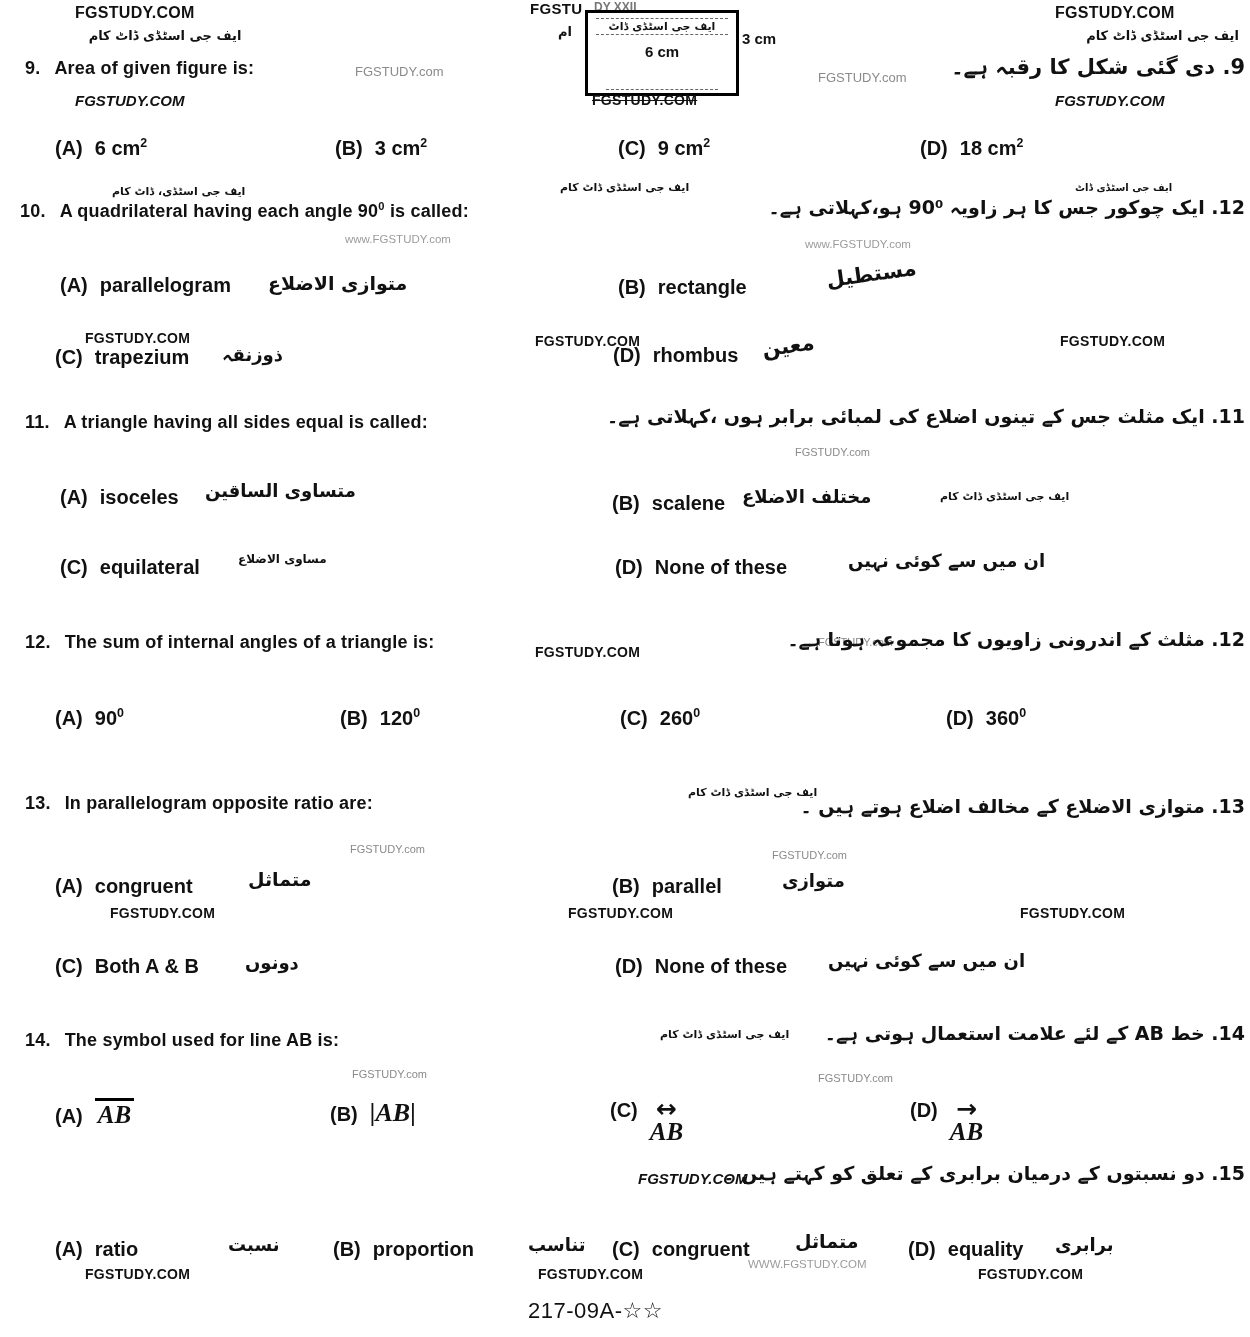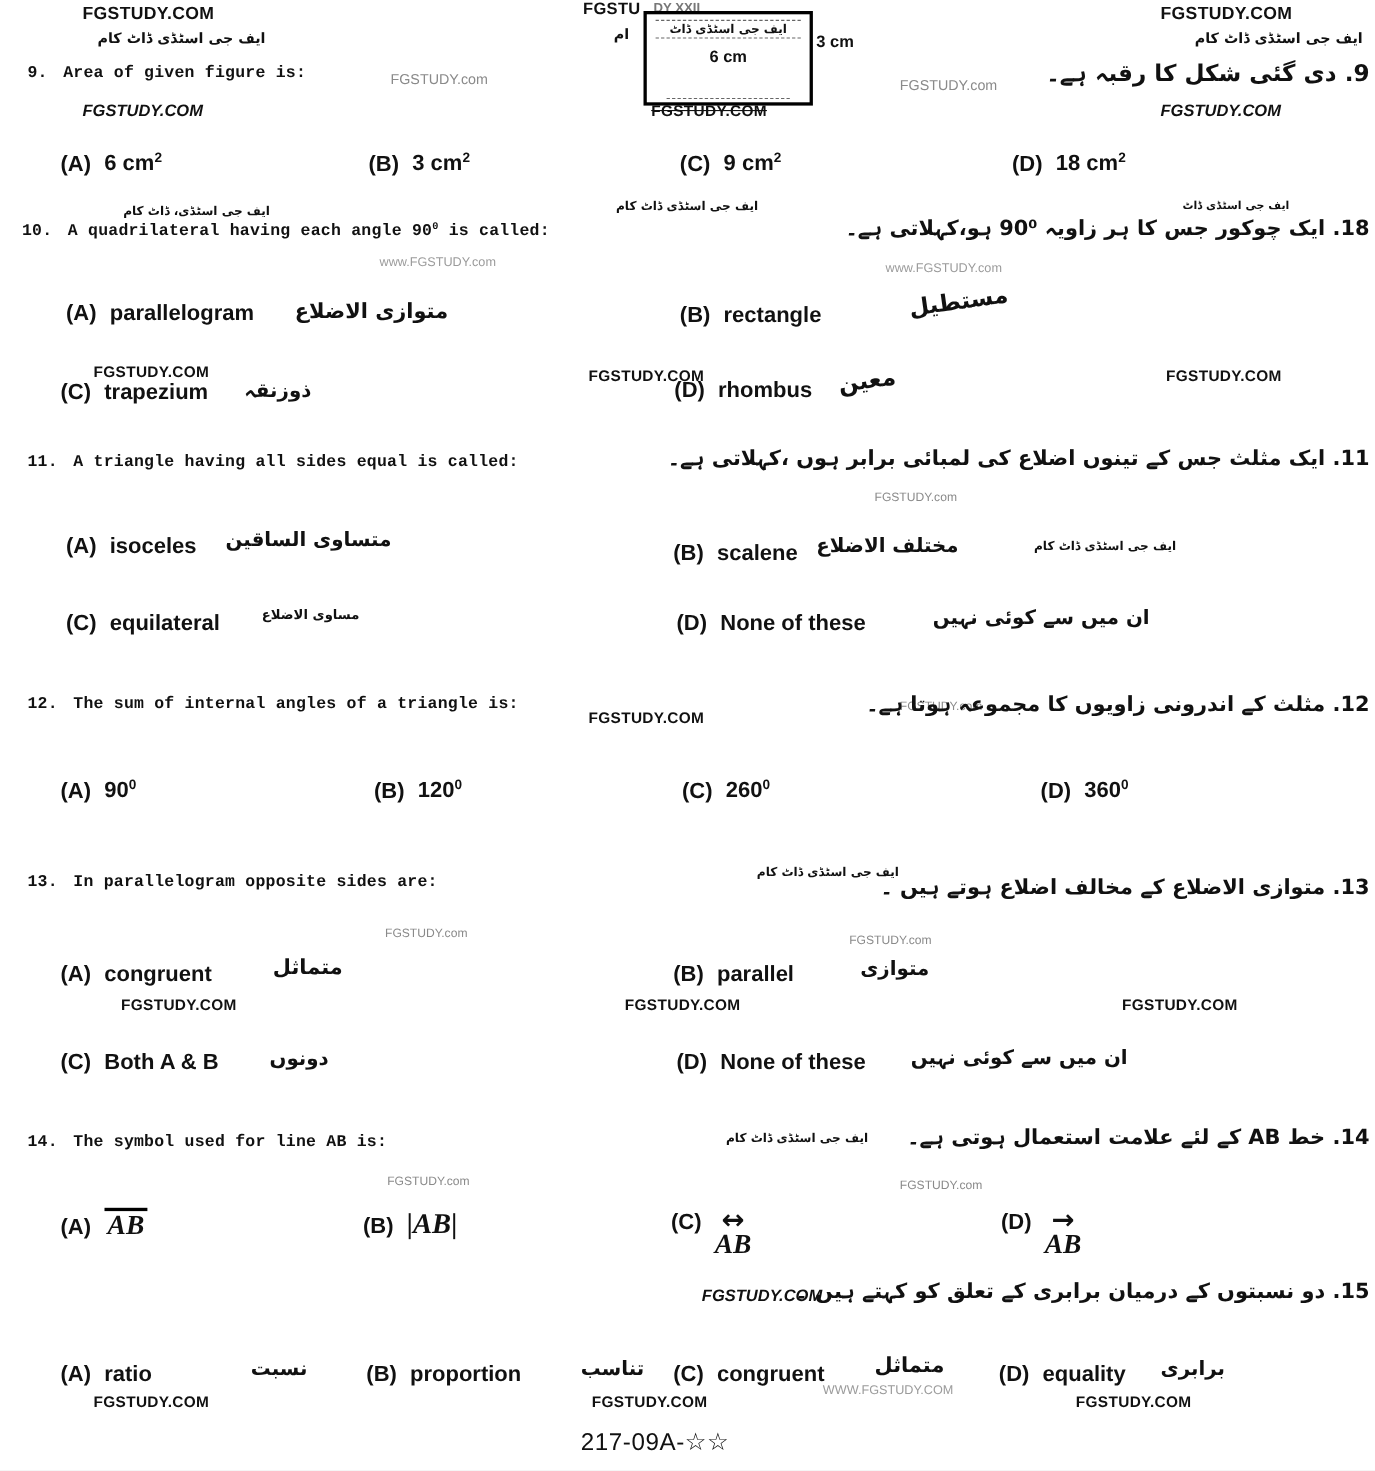--- a/index.html
+++ b/index.html
@@ -1,20 +1,20 @@
 <!DOCTYPE html>
 <html><head>
 <meta charset="utf-8">
 <style>
   html,body{margin:0;padding:0;background:#e8e8e8;}
   #canvas{position:relative;width:1250px;height:1337px;background:#ffffff;overflow:hidden;
           font-family:"Liberation Sans",sans-serif;color:#111;}
   .abs{position:absolute;white-space:nowrap;}
   
-  .qen{font-weight:bold;font-size:15px;letter-spacing:0.2px;font-family:Liberation Mono, monospace;}
+  .qen{font-weight:bold;font-size:18px;letter-spacing:0.2px;}
   .qno{margin-right:14px;}
   
   .opt{font-weight:bold;font-size:20px;}
   .lbl{margin-right:12px;}
   .sp{vertical-align:super;font-size:62%;font-weight:bold;}
   
   .urq{font-family:"DejaVu Sans",sans-serif;font-weight:bold;font-size:19px;direction:rtl;text-align:right;}
   .uro{font-family:"DejaVu Sans",sans-serif;font-weight:bold;font-size:17px;direction:rtl;}
   .urT{font-family:"DejaVu Sans",sans-serif;font-weight:bold;font-size:11px;direction:rtl;}
   .rot8{transform:rotate(-8deg);font-size:21px;}
@@ -71,21 +71,21 @@
 
   <div class="abs opt" style="left:55px;top:136px"><span class="lbl">(A)</span><span>6 cm</span><span class="sp">2</span></div>
   <div class="abs opt" style="left:335px;top:136px"><span class="lbl">(B)</span><span>3 cm</span><span class="sp">2</span></div>
   <div class="abs opt" style="left:618px;top:136px"><span class="lbl">(C)</span><span>9 cm</span><span class="sp">2</span></div>
   <div class="abs opt" style="left:920px;top:136px"><span class="lbl">(D)</span><span>18 cm</span><span class="sp">2</span></div>
 
   <div class="abs urT" style="left:112px;top:185px">ایف جی اسٹڈی، ڈاٹ کام</div>
   <div class="abs urT" style="left:560px;top:181px">ایف جی اسٹڈی ڈاٹ کام</div>
   <div class="abs qen" style="left:20px;top:200px"><span class="qno">10.</span><span>A quadrilateral having each angle </span><span>90</span><span class="sp">0</span><span> is called:</span></div>
   <div class="abs urT" style="left:1075px;top:182px;font-size:10px">ایف جی اسٹڈی ڈاٹ</div>
-  <div class="abs urq" style="left:895px;top:196px;width:350px">18. ایک چوکور جس کا ہر زاویہ 90⁰ ہو،کہلاتی ہے۔</div>
+  <div class="abs urq" style="left:895px;top:196px;width:350px">12. ایک چوکور جس کا ہر زاویہ 90⁰ ہو،کہلاتی ہے۔</div>
   <div class="abs wmG" style="left:345px;top:233px">www.FGSTUDY.com</div>
   <div class="abs wmG" style="left:805px;top:238px">www.FGSTUDY.com</div>
 
   <div class="abs opt" style="left:60px;top:274px"><span class="lbl">(A)</span><span>parallelogram</span></div>
   <div class="abs uro" style="left:268px;top:272px;font-size:19px">متوازی الاضلاع</div>
   <div class="abs opt" style="left:618px;top:276px"><span class="lbl">(B)</span><span>rectangle</span></div>
   <div class="abs uro rot8" style="left:826px;top:262px">مستطیل</div>
 
   <div class="abs wmB" style="left:85px;top:330px">FGSTUDY.COM</div>
   <div class="abs opt" style="left:55px;top:346px"><span class="lbl">(C)</span><span>trapezium</span></div>
@@ -113,21 +113,21 @@
   <div class="abs qen" style="left:25px;top:632px"><span class="qno">12.</span><span>The sum of internal angles of a triangle is:</span></div>
   <div class="abs wmB" style="left:535px;top:644px">FGSTUDY.COM</div>
   <div class="abs wmF" style="left:818px;top:636px;font-size:11px">FGSTUDY.com</div>
   <div class="abs urq" style="left:895px;top:628px;width:350px">12. مثلث کے اندرونی زاویوں کا مجموعہ ہوتا ہے۔</div>
 
   <div class="abs opt" style="left:55px;top:706px"><span class="lbl">(A)</span><span>90</span><span class="sp">0</span></div>
   <div class="abs opt" style="left:340px;top:706px"><span class="lbl">(B)</span><span>120</span><span class="sp">0</span></div>
   <div class="abs opt" style="left:620px;top:706px"><span class="lbl">(C)</span><span>260</span><span class="sp">0</span></div>
   <div class="abs opt" style="left:946px;top:706px"><span class="lbl">(D)</span><span>360</span><span class="sp">0</span></div>
 
-  <div class="abs qen" style="left:25px;top:793px"><span class="qno">13.</span><span>In parallelogram opposite sides are:</span></div>
+  <div class="abs qen" style="left:25px;top:793px"><span class="qno">13.</span><span>In parallelogram opposite ratio are:</span></div>
   <div class="abs urT" style="left:688px;top:786px">ایف جی اسٹڈی ڈاٹ کام</div>
   <div class="abs urq" style="left:870px;top:795px;width:375px">13. متوازی الاضلاع کے مخالف اضلاع ہوتے ہیں ۔</div>
   <div class="abs wmF" style="left:350px;top:843px;font-size:11px">FGSTUDY.com</div>
   <div class="abs wmF" style="left:772px;top:849px;font-size:11px">FGSTUDY.com</div>
 
   <div class="abs opt" style="left:55px;top:875px"><span class="lbl">(A)</span><span>congruent</span></div>
   <div class="abs uro" style="left:248px;top:868px;font-size:19px">متماثل</div>
   <div class="abs opt" style="left:612px;top:875px"><span class="lbl">(B)</span><span>parallel</span></div>
   <div class="abs uro" style="left:782px;top:870px;font-size:18px">متوازی</div>
 

